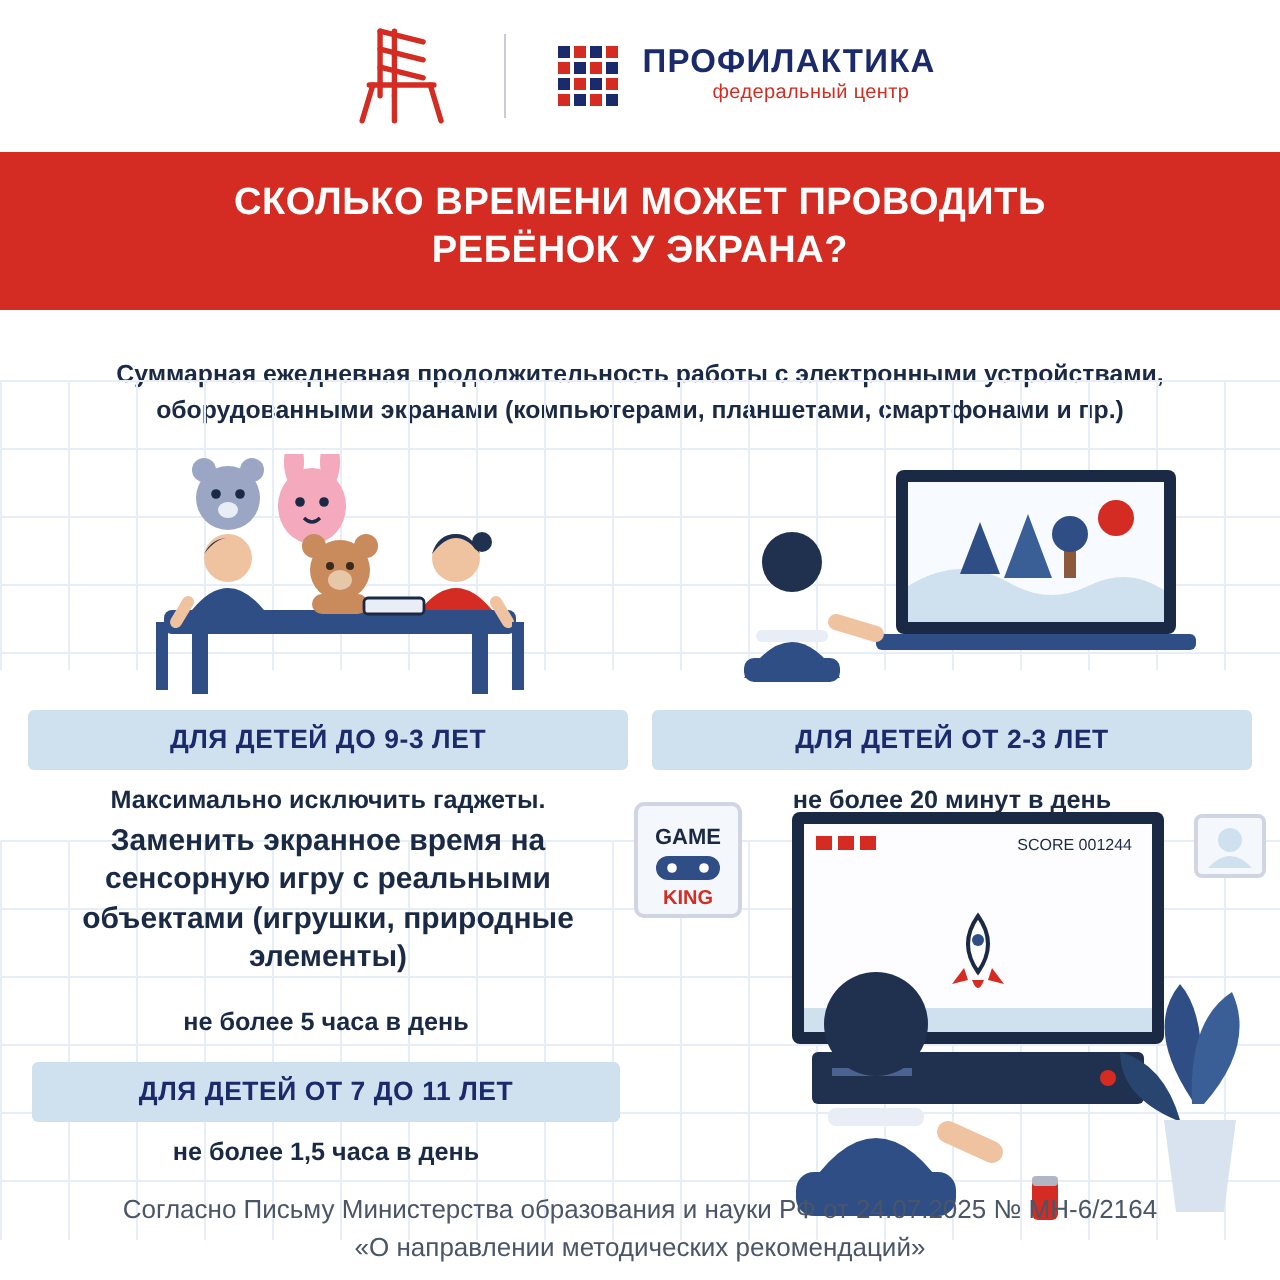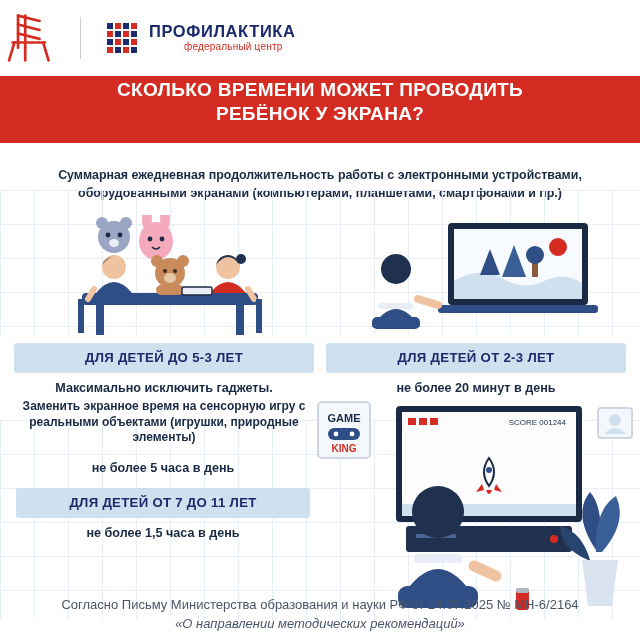--- a/index.html
+++ b/index.html
@@ -13,21 +13,21 @@
     position: relative;
     width: 640px; height: 640px;
     background: #ffffff;
   }
 
   
   .header {
     height: 76px;
     display: flex;
     align-items: center;
-    justify-content: flex-start;
+    justify-content: center;
     gap: 26px;
     background: #ffffff;
   }
   .chair-logo { width: 54px; height: 52px; }
   .divider-v {
     width: 1px; height: 42px; background: #c9ccd2;
   }
   .brand { display: flex; align-items: center; gap: 12px; }
   .brand-mark {
     width: 30px; height: 30px;
@@ -45,21 +45,21 @@
   }
   .brand-sub {
     font-size: 10px; color: #d42c22; letter-spacing: .2px; margin-top: 2px; margin-left: 35px;
   }
 
   
   .title-band {
     background: #d42c22;
     color: #ffffff;
     text-align: center;
-    padding: 2px 20px 16px;
+    padding: 14px 20px 16px;
   }
   .title-band h1 {
     font-size: 19px;
     font-weight: bold;
     line-height: 1.28;
     letter-spacing: .3px;
   }
 
   
   .intro {
@@ -105,21 +105,21 @@
   .answer {
     text-align: center;
     color: #1b2a44;
     font-size: 12.6px;
     font-weight: bold;
     margin-top: 7px;
     line-height: 1.3;
   }
   .answer .small {
     display: block;
-    font-size: 12px;
+    font-size: 15px;
     font-weight: bold;
     line-height: 1.3;
     margin-top: 3px;
   }
 
   .two-col {
     display: flex;
     gap: 12px;
     padding: 0 14px;
     margin-top: 2px;
@@ -145,21 +145,21 @@
   .footer {
     position: absolute;
     left: 0; right: 0; bottom: 0;
     text-align: center;
     font-size: 13px;
     color: #4a5568;
     line-height: 1.45;
     padding: 4px 10px 6px;
     z-index: 4;
   }
-  .footer .l2 { font-style: italic; }
+  .footer .l2 { }
 </style>
 </head>
 <body>
 
 <div class="page">
 
   <div class="grid-bg" style="left:0; top:190px; width:640px; height:145px;"></div>
   <div class="grid-bg" style="left:0; top:420px; width:640px; height:200px;"></div>
 
   <div class="header">
@@ -292,21 +292,21 @@
         <path d="M20 110 q24 -36 48 0 z" fill="#2f4e86"></path>
         <rect x="20" y="100" width="48" height="12" rx="5" fill="#2f4e86"></rect>
         <path d="M66 82 l20 6" stroke="#f0c3a0" stroke-width="8" stroke-linecap="round"></path>
         <rect x="26" y="86" width="36" height="6" rx="3" fill="#e8edf6"></rect>
       </g>
     </svg>
   </div>
 
   <div class="two-col rows" style="margin-top:6px;">
     <div class="col">
-      <div class="pill">ДЛЯ ДЕТЕЙ ДО 5-3 ЛЕТ</div>
+      <div class="pill">ДЛЯ ДЕТЕЙ ДО 9-3 ЛЕТ</div>
       <div class="answer">
         <span>Максимально исключить гаджеты.</span>
         <span class="small">Заменить экранное время на сенсорную игру с реальными объектами (игрушки, природные элементы)</span>
       </div>
     </div>
     <div class="col">
       <div class="pill">ДЛЯ ДЕТЕЙ ОТ 2-3 ЛЕТ</div>
       <div class="answer">
         <span>не более 20 минут в день</span>
       </div>

